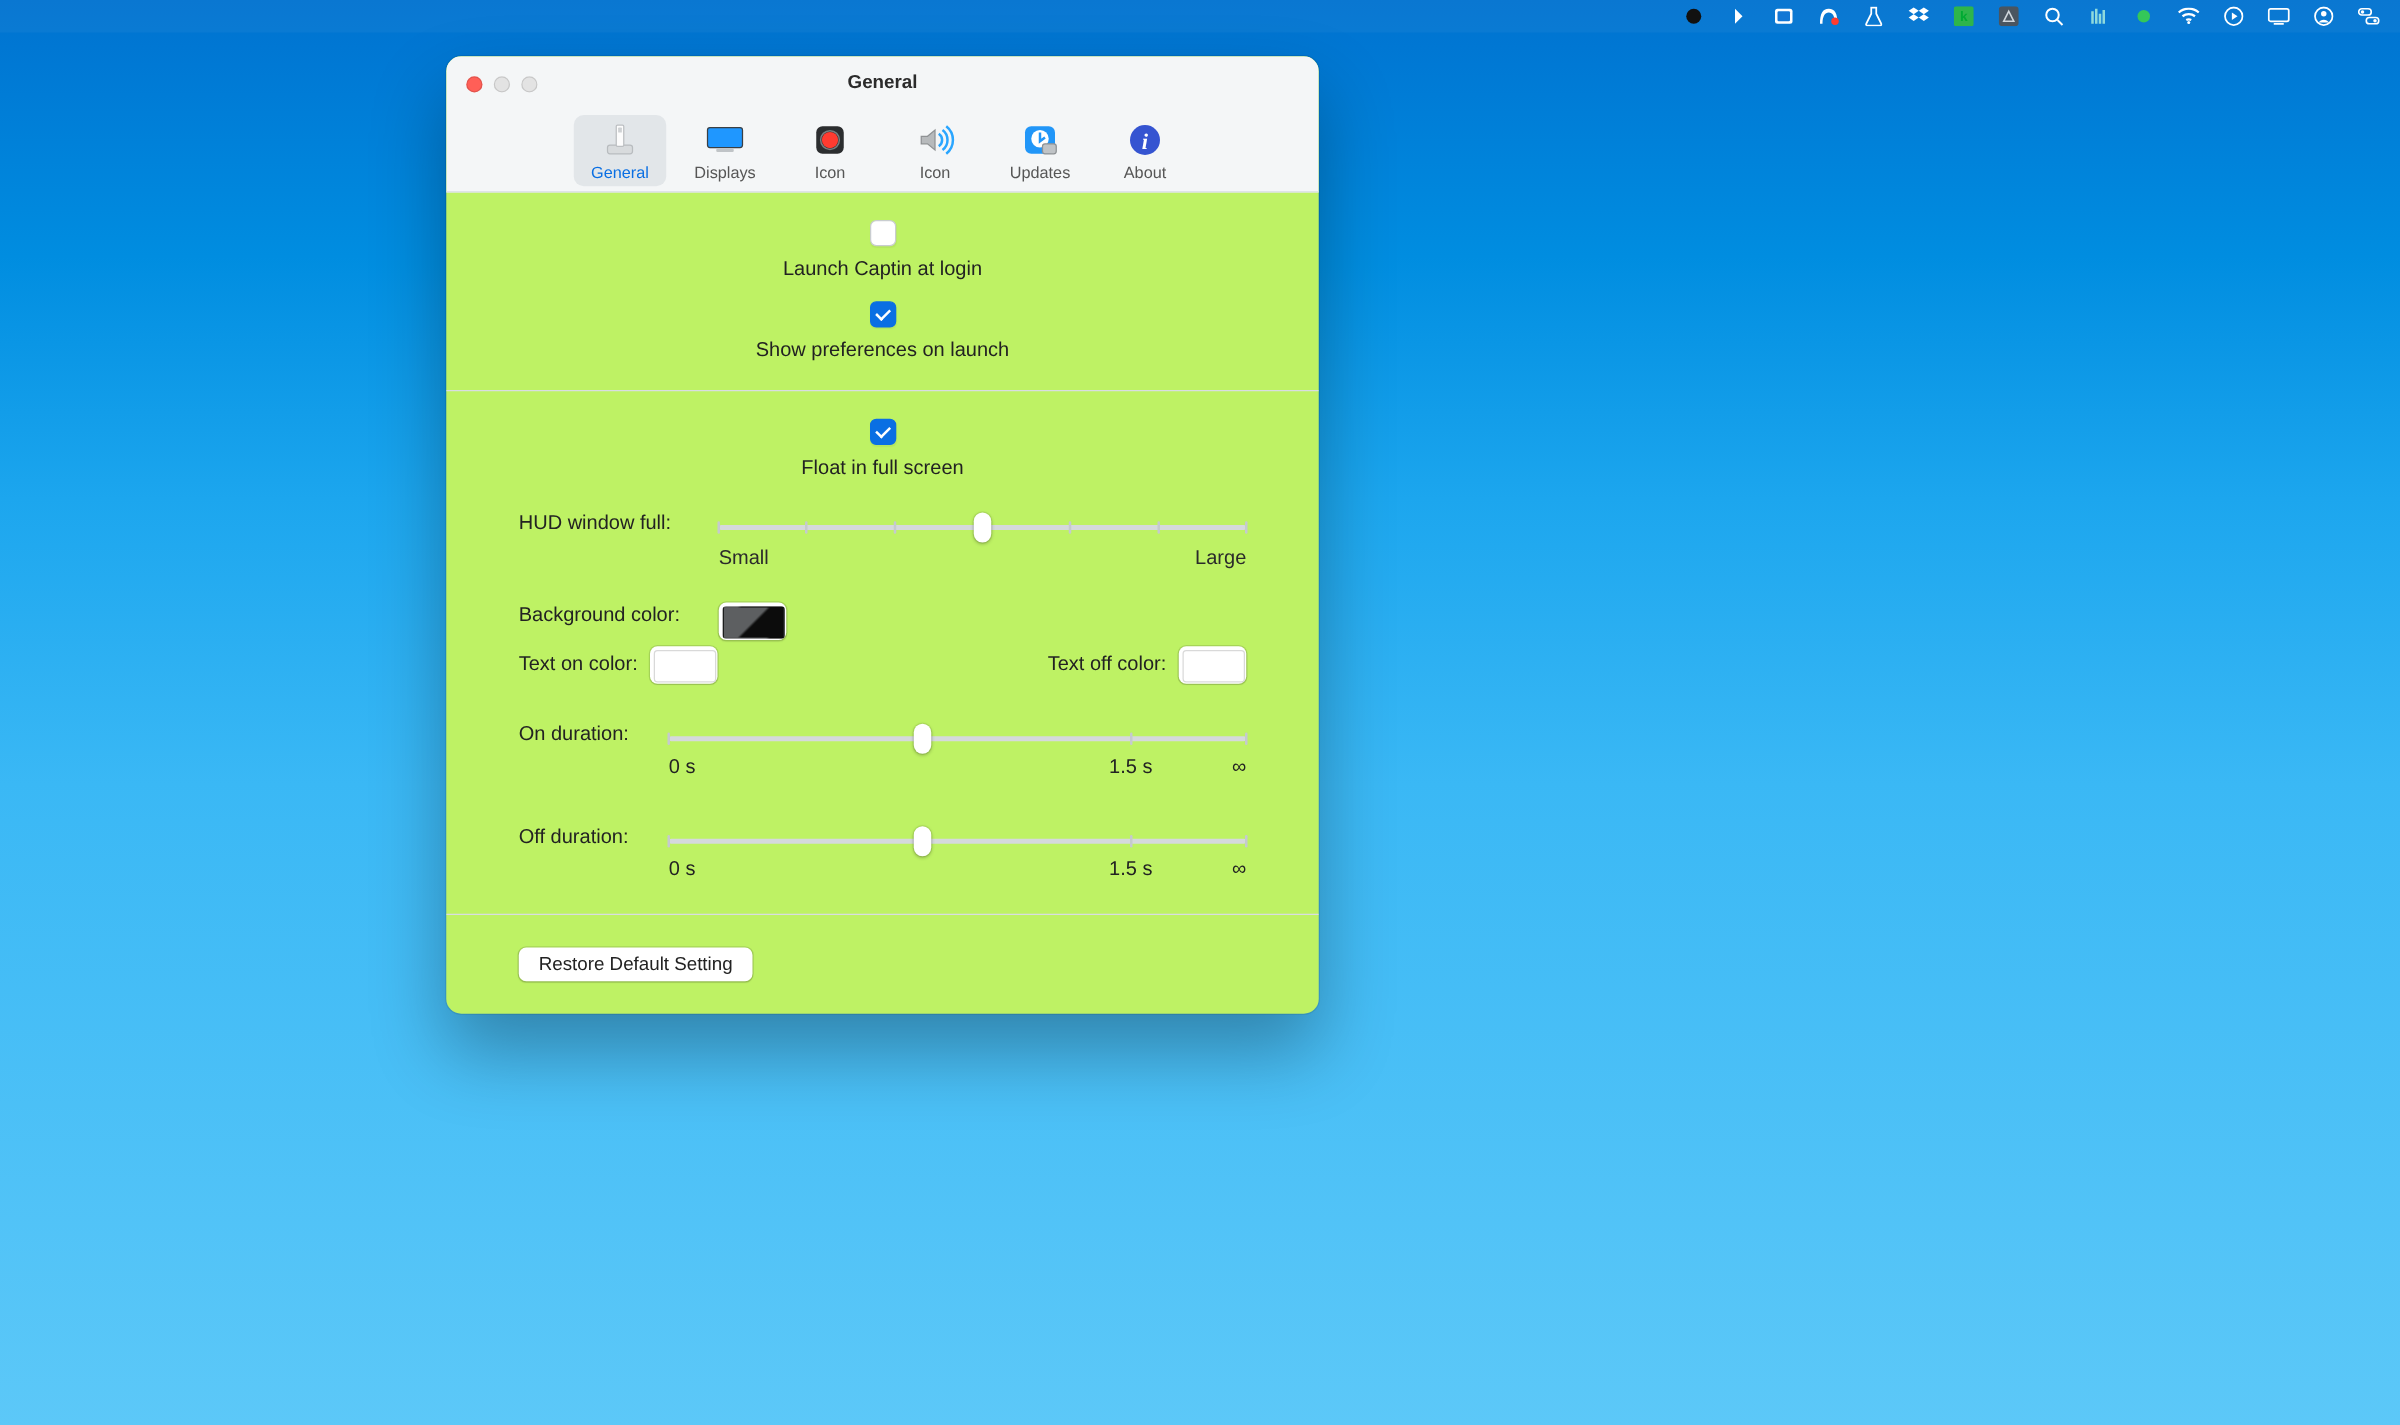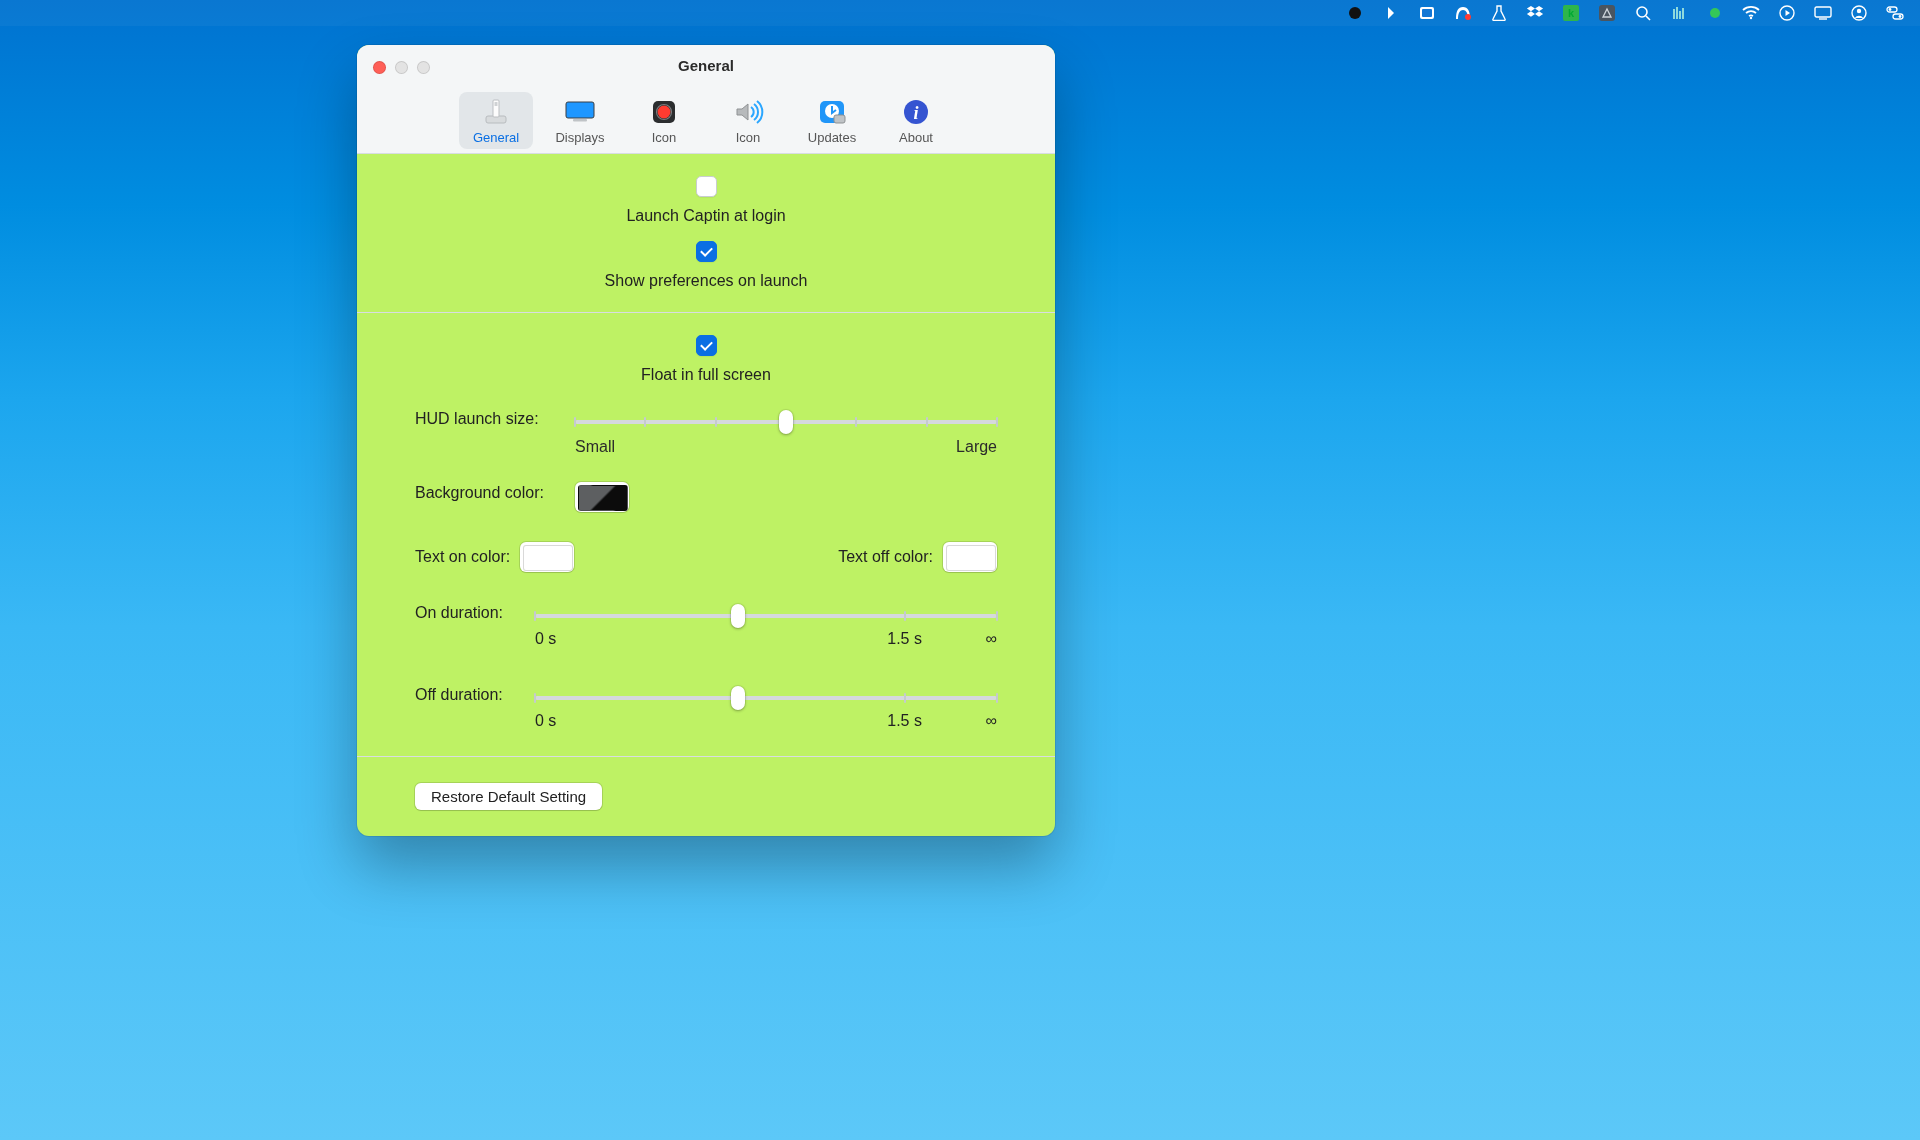--- a/index.html
+++ b/index.html
@@ -199,21 +199,20 @@
   }
   .colorwell .chip {
     width:100%; height:100%; border-radius:3px;
     border:1px solid rgba(0,0,0,0.15);
   }
 
   .twocol {
     display:flex;
     justify-content:space-between;
     align-items:center;
-    margin-top:26px;
   }
   .twocol .side { display:flex; align-items:center; gap:10px; }
 
   .button {
     display:inline-block;
     padding: 5px 16px;
     background:#fff;
     border-radius:6px;
     box-shadow: 0 0 0 1px rgba(0,0,0,0.12), 0 1px 1px rgba(0,0,0,0.1);
     font-size:15px;
@@ -411,21 +410,21 @@
     </div>
   </div>
 
   <div class="section">
     <div class="checkrow" style="margin-bottom:24px">
       <div class="checkbox checked"></div>
       <span>Float in full screen</span>
     </div>
 
     <div class="fieldrow">
-      <div class="fieldlabel">HUD launch size:</div>
+      <div class="fieldlabel">HUD window full:</div>
       <div class="fieldcontrol">
         <div class="slider">
           <div class="track"></div>
           <div class="tick" style="left:0%"></div>
           <div class="tick" style="left:16.67%"></div>
           <div class="tick" style="left:33.33%"></div>
           <div class="tick" style="left:50%"></div>
           <div class="tick" style="left:66.67%"></div>
           <div class="tick" style="left:83.33%"></div>
           <div class="tick" style="left:100%"></div>

